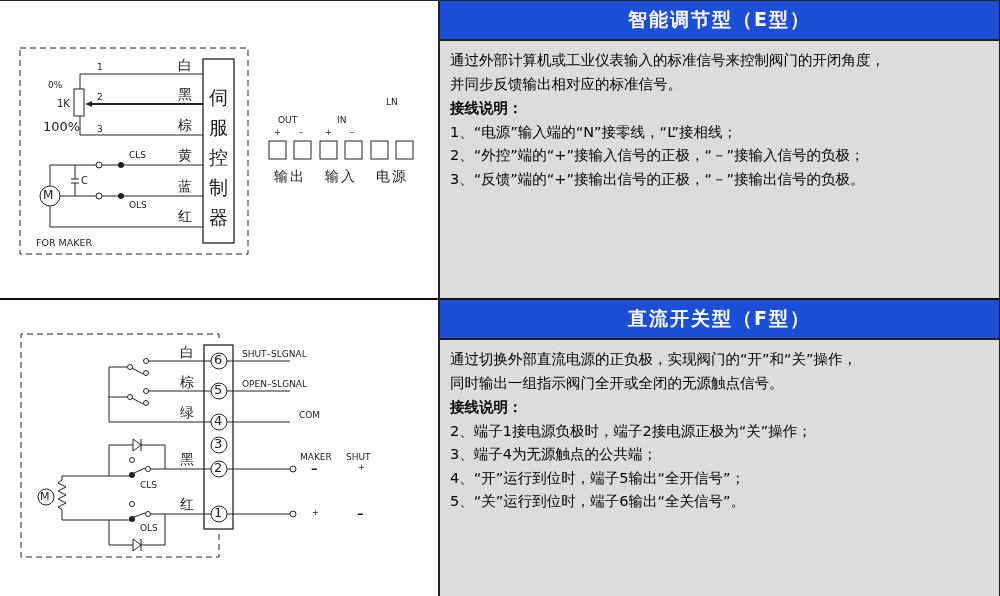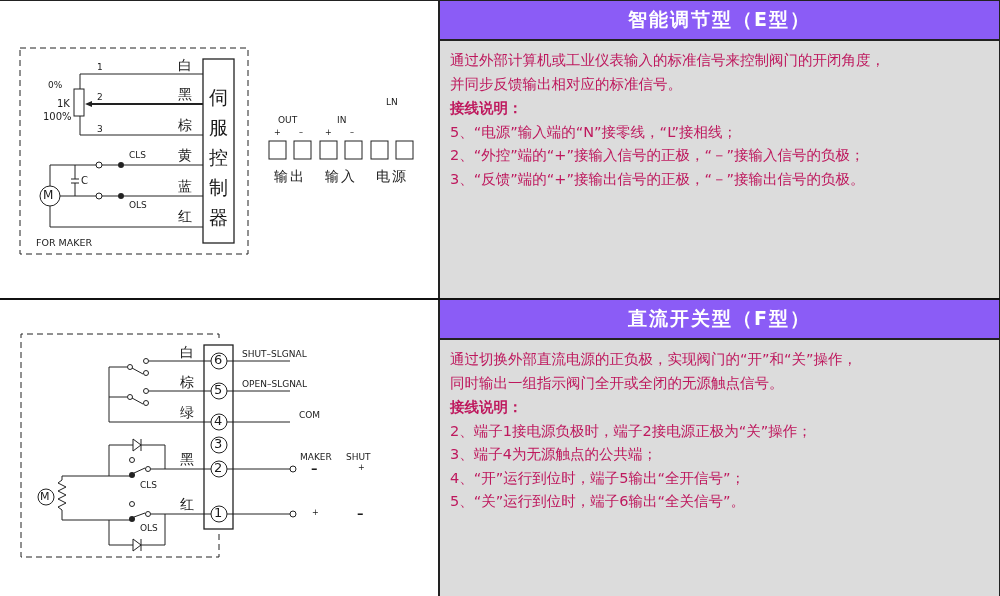--- a/index.html
+++ b/index.html
@@ -10,25 +10,25 @@
   }
   .row { position: absolute; left: 0; width: 1000px; }
   .row-e { top: 0; height: 297px; border-top: 1px solid #222; }
   .row-f { top: 298px; height: 296px; border-top: 2px solid #111; border-bottom: 2px solid #111; }
   .diagram-cell { position: absolute; left: 0; top: 0; width: 438px; height: 100%; background: #fff; }
   .info-cell {
     position: absolute; left: 438px; top: 0; width: 559px; height: 100%;
     background: #dcdcdc; border-left: 2px solid #222; border-right: 2px solid #222;
   }
   .info-header {
-    height: 38px; background: #8b5cf6; border-bottom: 2px solid #222;
+    height: 38px; background: #1d4ed8; border-bottom: 2px solid #222;
     color: #fff; font-weight: bold; font-size: 19px; letter-spacing: 2px;
     display: flex; align-items: center; justify-content: center;
   }
-  .info-body { padding: 8px 10px 0 10px; font-size: 14.5px; line-height: 23.5px; color: #be185d; }
+  .info-body { padding: 8px 10px 0 10px; font-size: 14.5px; line-height: 23.5px; color: #000000; }
   .info-body p { margin: 0; }
   .info-body .heading { font-weight: bold; margin-top: 1px; }
   svg { position: absolute; left: 0; top: 0; }
 </style>
 </head>
 <body>
 
 <div class="row row-e">
   <div class="diagram-cell">
     <svg width="438" height="297" viewBox="0 0 438 297">
@@ -68,21 +68,21 @@
       <rect x="294" y="140" width="17" height="18" fill="#fff" stroke="#222"></rect>
       <rect x="320" y="140" width="17" height="18" fill="#fff" stroke="#222"></rect>
       <rect x="345" y="140" width="17" height="18" fill="#fff" stroke="#222"></rect>
       <rect x="371" y="140" width="17" height="18" fill="#fff" stroke="#222"></rect>
       <rect x="396" y="140" width="17" height="18" fill="#fff" stroke="#222"></rect>
     </svg>
 
     <div style="position:absolute;left:0;top:0;width:438px;height:297px;">
       <span style="position:absolute;left:48px;top:79px;font-size:9px;">0%</span>
       <span style="position:absolute;left:57px;top:97px;font-size:10px;">1K</span>
-      <span style="position:absolute;left:43px;top:110px;font-size:10px;">100%</span>
+      <span style="position:absolute;left:43px;top:118px;font-size:13px;">100%</span>
       <span style="position:absolute;left:97px;top:61px;font-size:9px;">1</span>
       <span style="position:absolute;left:97px;top:91px;font-size:9px;">2</span>
       <span style="position:absolute;left:97px;top:123px;font-size:9px;">3</span>
       <span style="position:absolute;left:178px;top:56px;font-size:14px;">白</span>
       <span style="position:absolute;left:178px;top:85px;font-size:14px;">黑</span>
       <span style="position:absolute;left:178px;top:116px;font-size:14px;">棕</span>
       <span style="position:absolute;left:178px;top:146px;font-size:14px;">黄</span>
       <span style="position:absolute;left:178px;top:177px;font-size:14px;">蓝</span>
       <span style="position:absolute;left:178px;top:207px;font-size:14px;">红</span>
       <div style="position:absolute;left:205px;top:81px;width:27px;text-align:center;font-size:19px;line-height:30px;">
@@ -110,21 +110,21 @@
       <span style="position:absolute;left:376px;top:167px;font-size:14px;letter-spacing:2px;">电源</span>
     </div>
   </div>
 
   <div class="info-cell">
     <div class="info-header">智能调节型（E型）</div>
     <div class="info-body">
       <p>通过外部计算机或工业仪表输入的标准信号来控制阀门的开闭角度，</p>
       <p>并同步反馈输出相对应的标准信号。</p>
       <p class="heading">接线说明：</p>
-      <p>5、“电源”输入端的“N”接零线，“L”接相线；</p>
+      <p>1、“电源”输入端的“N”接零线，“L”接相线；</p>
       <p>2、“外控”端的“+”接输入信号的正极，“－”接输入信号的负极；</p>
       <p>3、“反馈”端的“+”接输出信号的正极，“－”接输出信号的负极。</p>
     </div>
   </div>
 </div>
 
 <div class="row row-f">
   <div class="diagram-cell">
     <svg width="438" height="296" viewBox="0 0 438 296">
 

